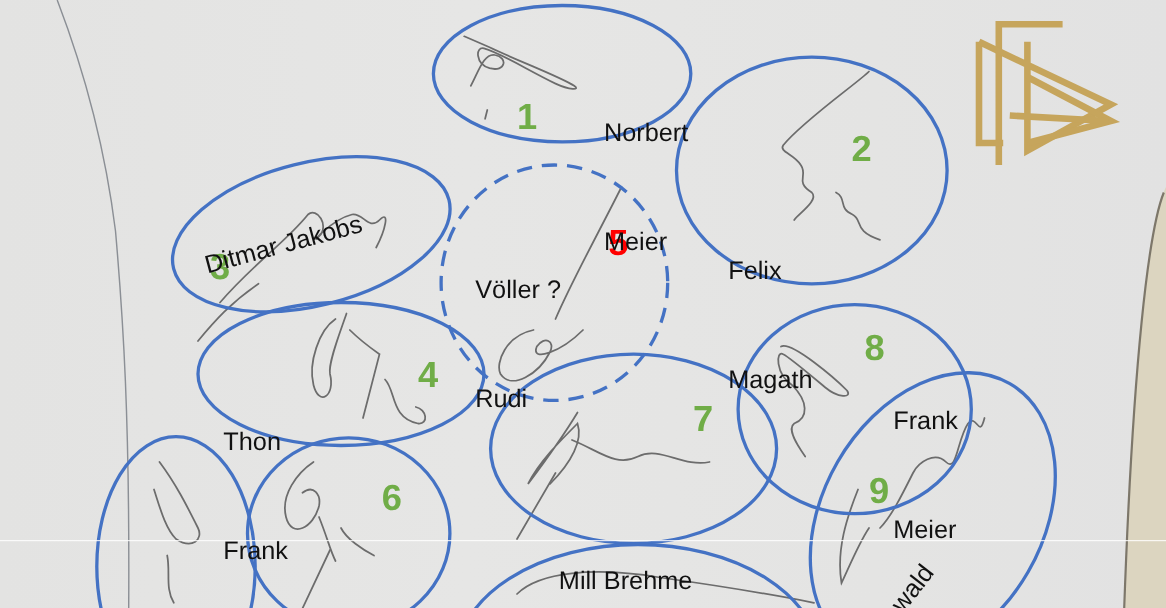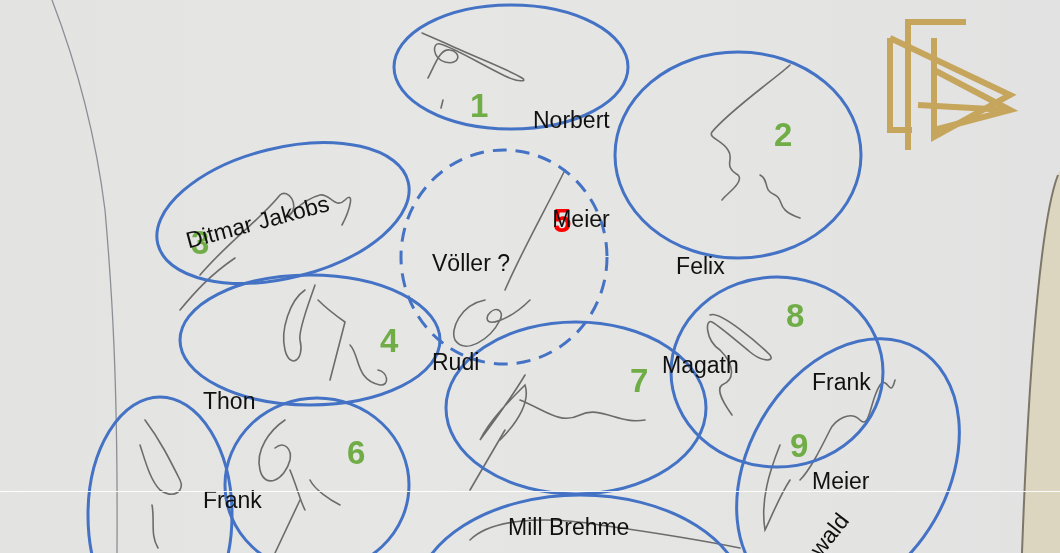--- a/index.html
+++ b/index.html
@@ -126,26 +126,26 @@
   <span class="num" style="left:470px; top:89px;">1</span>
   <span class="num" style="left:774px; top:118px;">2</span>
   <span class="num" style="left:191px; top:226px;">3</span>
   <span class="num" style="left:380px; top:324px;">4</span>
   <span class="num red" style="left:553px; top:204px;">5</span>
   <span class="num" style="left:347px; top:436px;">6</span>
   <span class="num" style="left:630px; top:364px;">7</span>
   <span class="num" style="left:786px; top:299px;">8</span>
   <span class="num" style="left:790px; top:429px;">9</span>
 
-  <div class="label" style="left:533px; top:38px;text-align:right;">
+  <div class="label" style="left:549px; top:38px;">
     <div>Norbert</div>
     <div>Meier</div>
   </div>
 
-  <div class="label" style="left:662px; top:184px;text-align:center;">
+  <div class="label" style="left:662px; top:164px;">
     <div>Felix</div>
     <div>Magath</div>
   </div>
 
   <div class="label" style="left:208px; top:156px; transform: rotate(-15deg); transform-origin: 0 100%;">
     <div>Ditmar Jakobs</div>
   </div>
 
   <div class="label" style="left:203px; top:319px;">
     <div>Thon</div>

